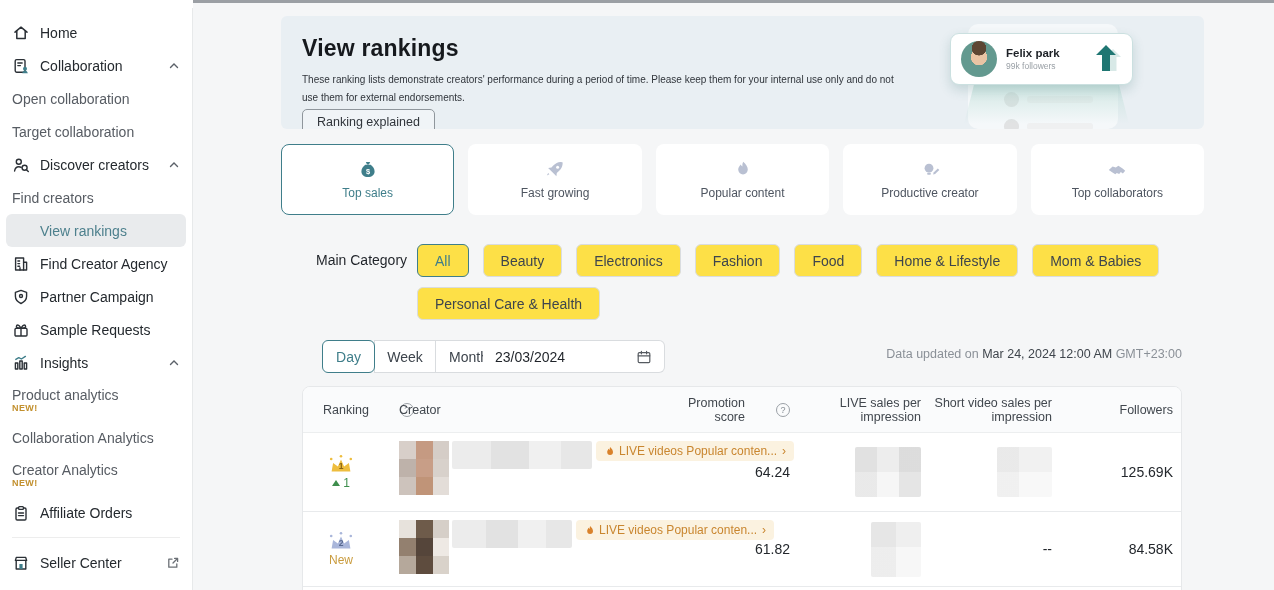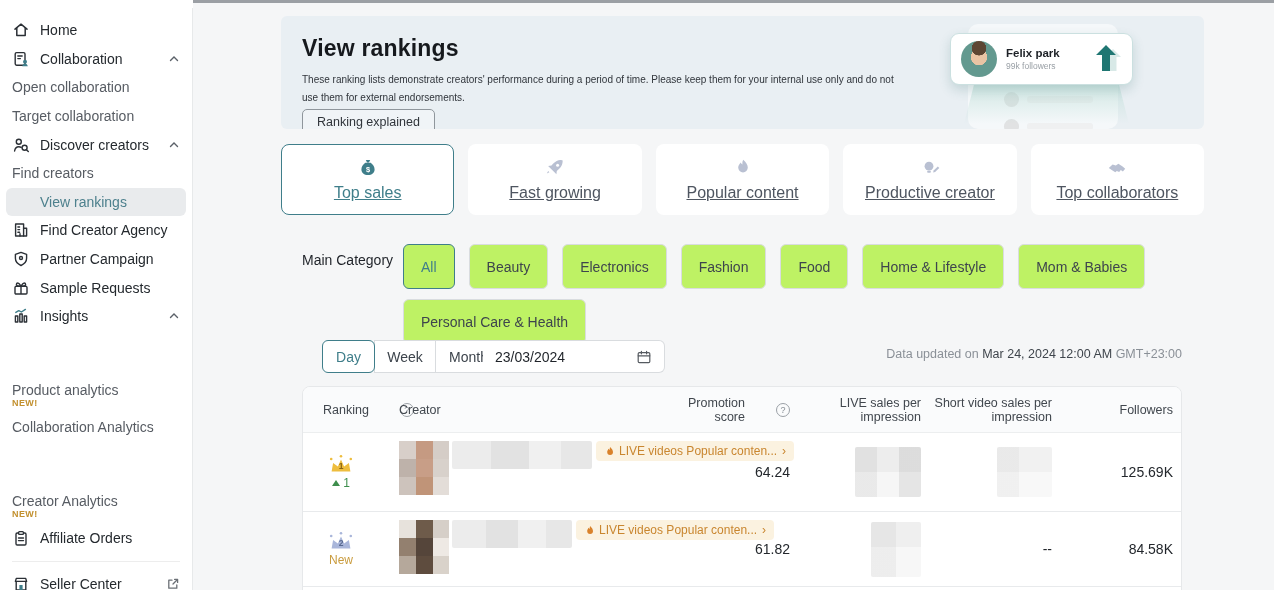--- a/index.html
+++ b/index.html
@@ -10,21 +10,21 @@
   .sidebar { position:absolute; left:0; top:8px; width:193px; height:590px;
              background:#ffffff; border-right:1px solid #e7e9ea; padding-top:8px;
              display:flex; flex-direction:column; z-index:10; }
   .nav-item { height:33px; display:flex; align-items:center; gap:10px;
               padding:0 12px 0 12px; font-size:14px; color:#24292e; cursor:pointer; }
   .nav-item .nav-icon { width:18px; height:18px; flex:0 0 18px; display:flex;
                         align-items:center; justify-content:center; color:#2b3036; }
   .nav-item .chevron { margin-left:auto; color:#5b6169; display:flex; }
   .nav-item.sub { color:#575c63; }
   .nav-item.sub.badged { height:42px; flex-direction:column; align-items:flex-start;
-                         justify-content:center; gap:0;margin-top:46px; }
+                         justify-content:center; gap:0; }
   .nav-badge { font-size:9px; font-weight:bold; letter-spacing:.4px; color:#c2902e; }
   .nav-item.selected-pill { background:#e9ebed; border-radius:6px; margin:0 6px;
                             padding-left:34px; color:#4d808d; }
   .nav-divider { height:1px; background:#ededed; margin:8px 12px; }
   .ext-icon { margin-left:auto; color:#6b7076; display:flex; }
   .teal { color:#3f7e8a; }
 
   
   .main { position:absolute; left:193px; top:0; width:1081px; height:590px;
           background:#f5f6f7; }
@@ -63,30 +63,30 @@
   .illu-arrows { margin-left:auto; position:relative; width:26px; height:28px; }
   .illu-arrows svg { position:absolute; }
 
   
   .tabs { position:absolute; left:88px; top:144px; width:923px; height:71px;
           display:flex; gap:14px; }
   .tab-card { flex:1; background:#ffffff; border-radius:8px; display:flex;
               flex-direction:column; align-items:center; justify-content:center; gap:5px;
               border:1px solid transparent; cursor:pointer; }
   .tab-card .tab-icon { height:22px; display:flex; align-items:center; color:#b9c0d2; }
-  .tab-card .tab-label { font-size:16px; color:#4e5560;text-decoration:underline; }
+  .tab-card .tab-label { font-size:12px; color:#4e5560; }
   .tab-card.selected { border:1.5px solid #3f7e8a; }
   .tab-card.selected .tab-icon { color:#3f7e8a; }
   .tab-card.selected .tab-label { color:#3f7e8a; }
 
   
-  .cat-row { position:absolute; left:109px; top:244px; width:880px; display:flex; }
+  .cat-row { position:absolute; left:123px; top:244px; width:880px; display:flex; }
   .cat-label { width:101px; font-size:14px; color:#1f2329; line-height:33px; flex:0 0 101px; }
   .chips { display:flex; flex-wrap:wrap; gap:10px 14px; }
-  .chip { height:45px; padding:0 17px; background:#bef264; border:1px solid #d9dcdf;
+  .chip { height:33px; padding:0 17px; background:#fde047; border:1px solid #d9dcdf;
           border-radius:6px; font-size:14px; color:#3e454d; display:flex;
           align-items:center; cursor:pointer; }
   .chip.selected { border-color:#3f7e8a; color:#3f7e8a; }
 
   
   .period-row { position:absolute; left:109px; top:340px; width:880px; height:33px; }
   .seg-group { position:absolute; left:0; top:0; display:flex; }
   .seg { height:33px; background:#fff; border:1px solid #d9dcdf; font-size:14px;
          color:#3d444c; display:flex; align-items:center; justify-content:center;
          margin-left:-1px; cursor:pointer; }

